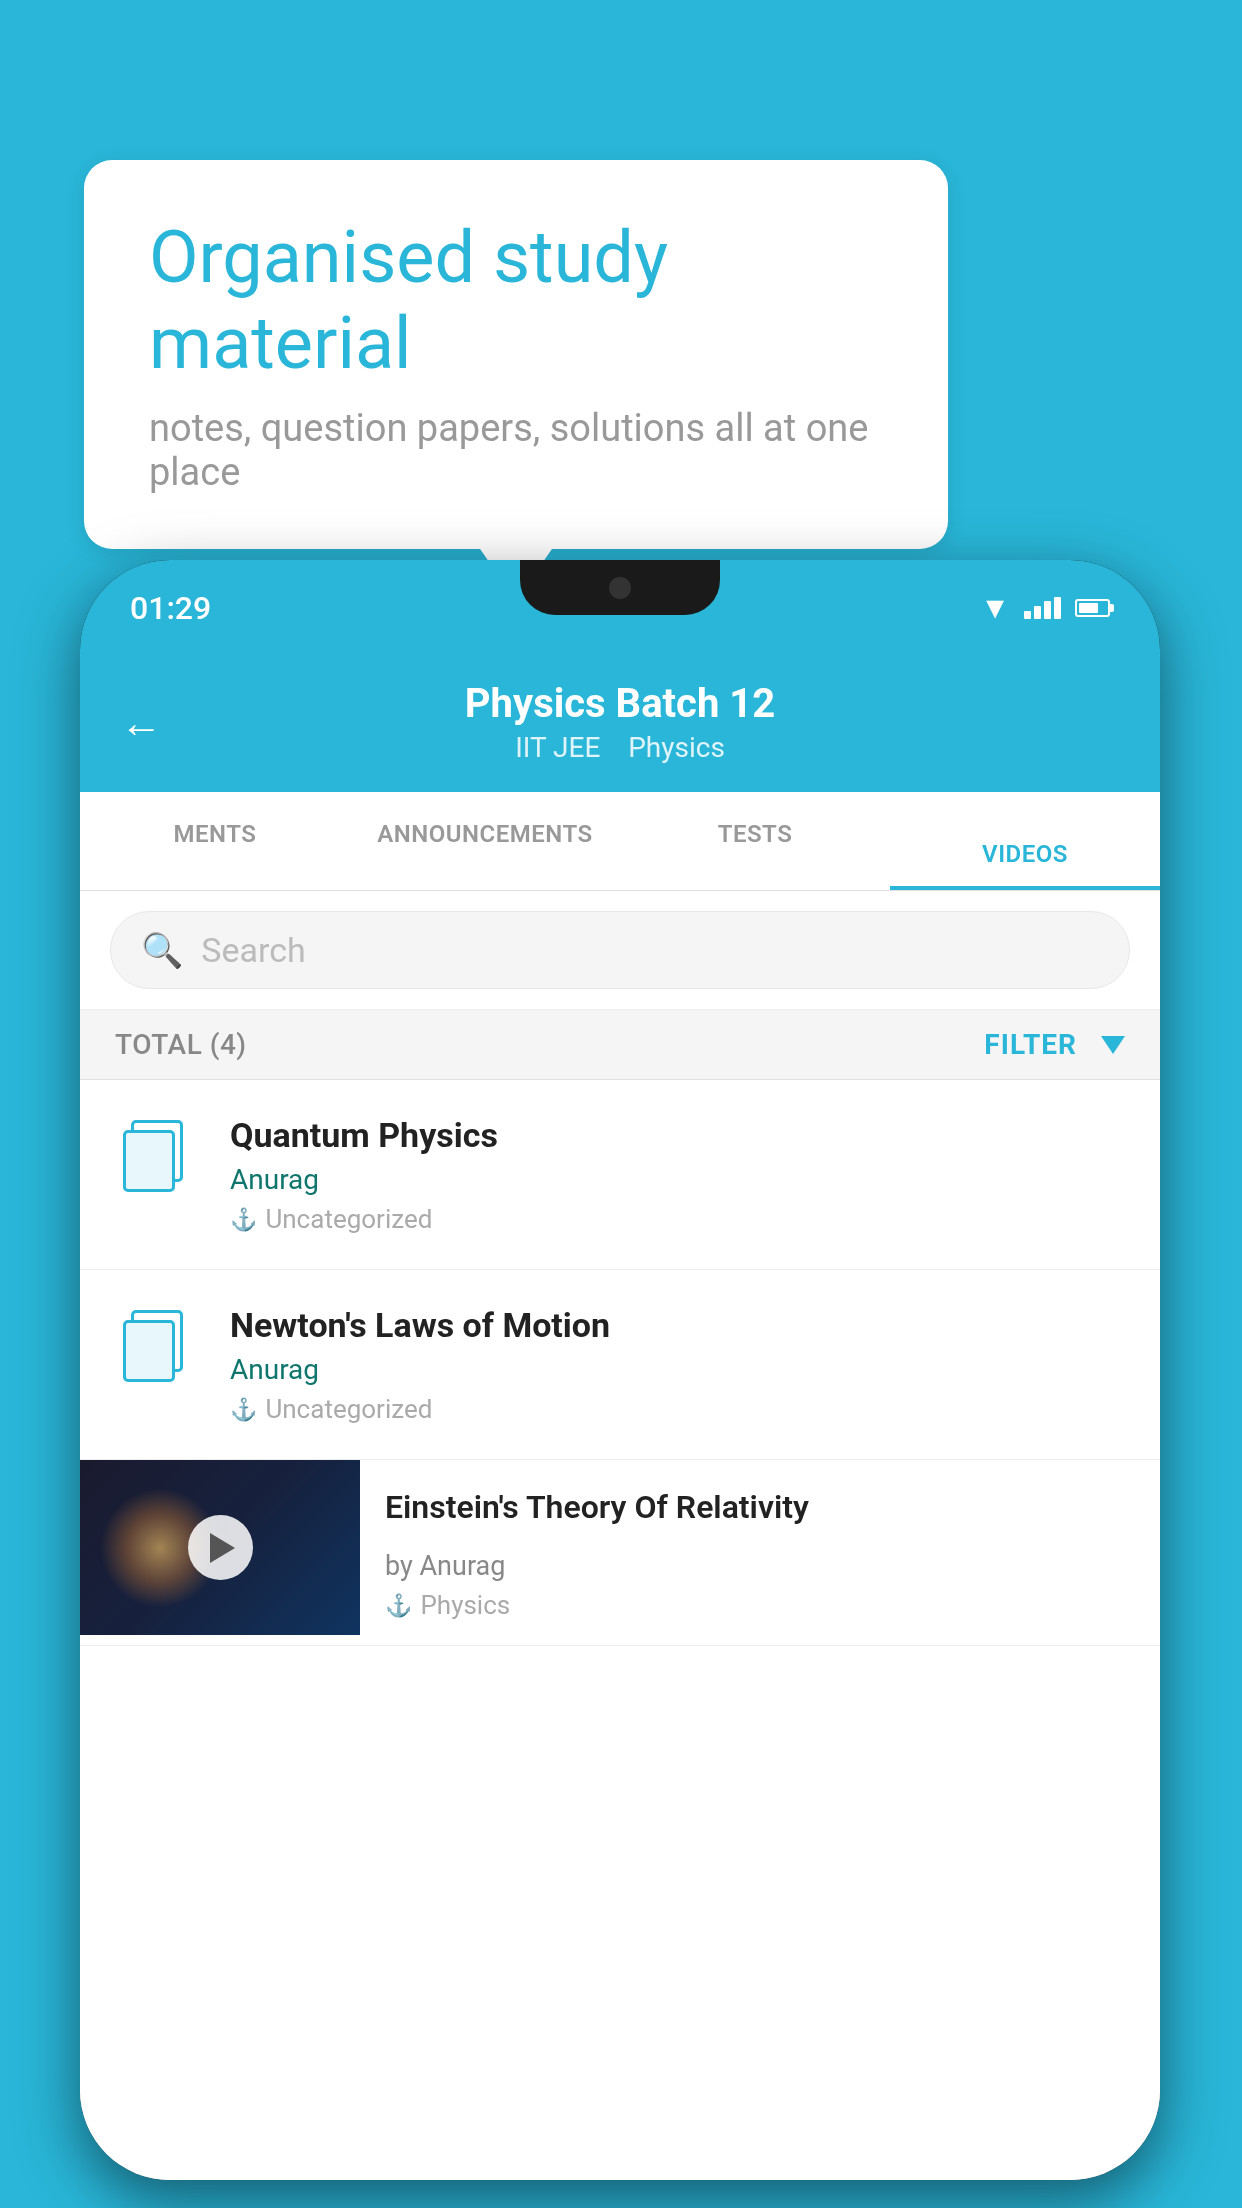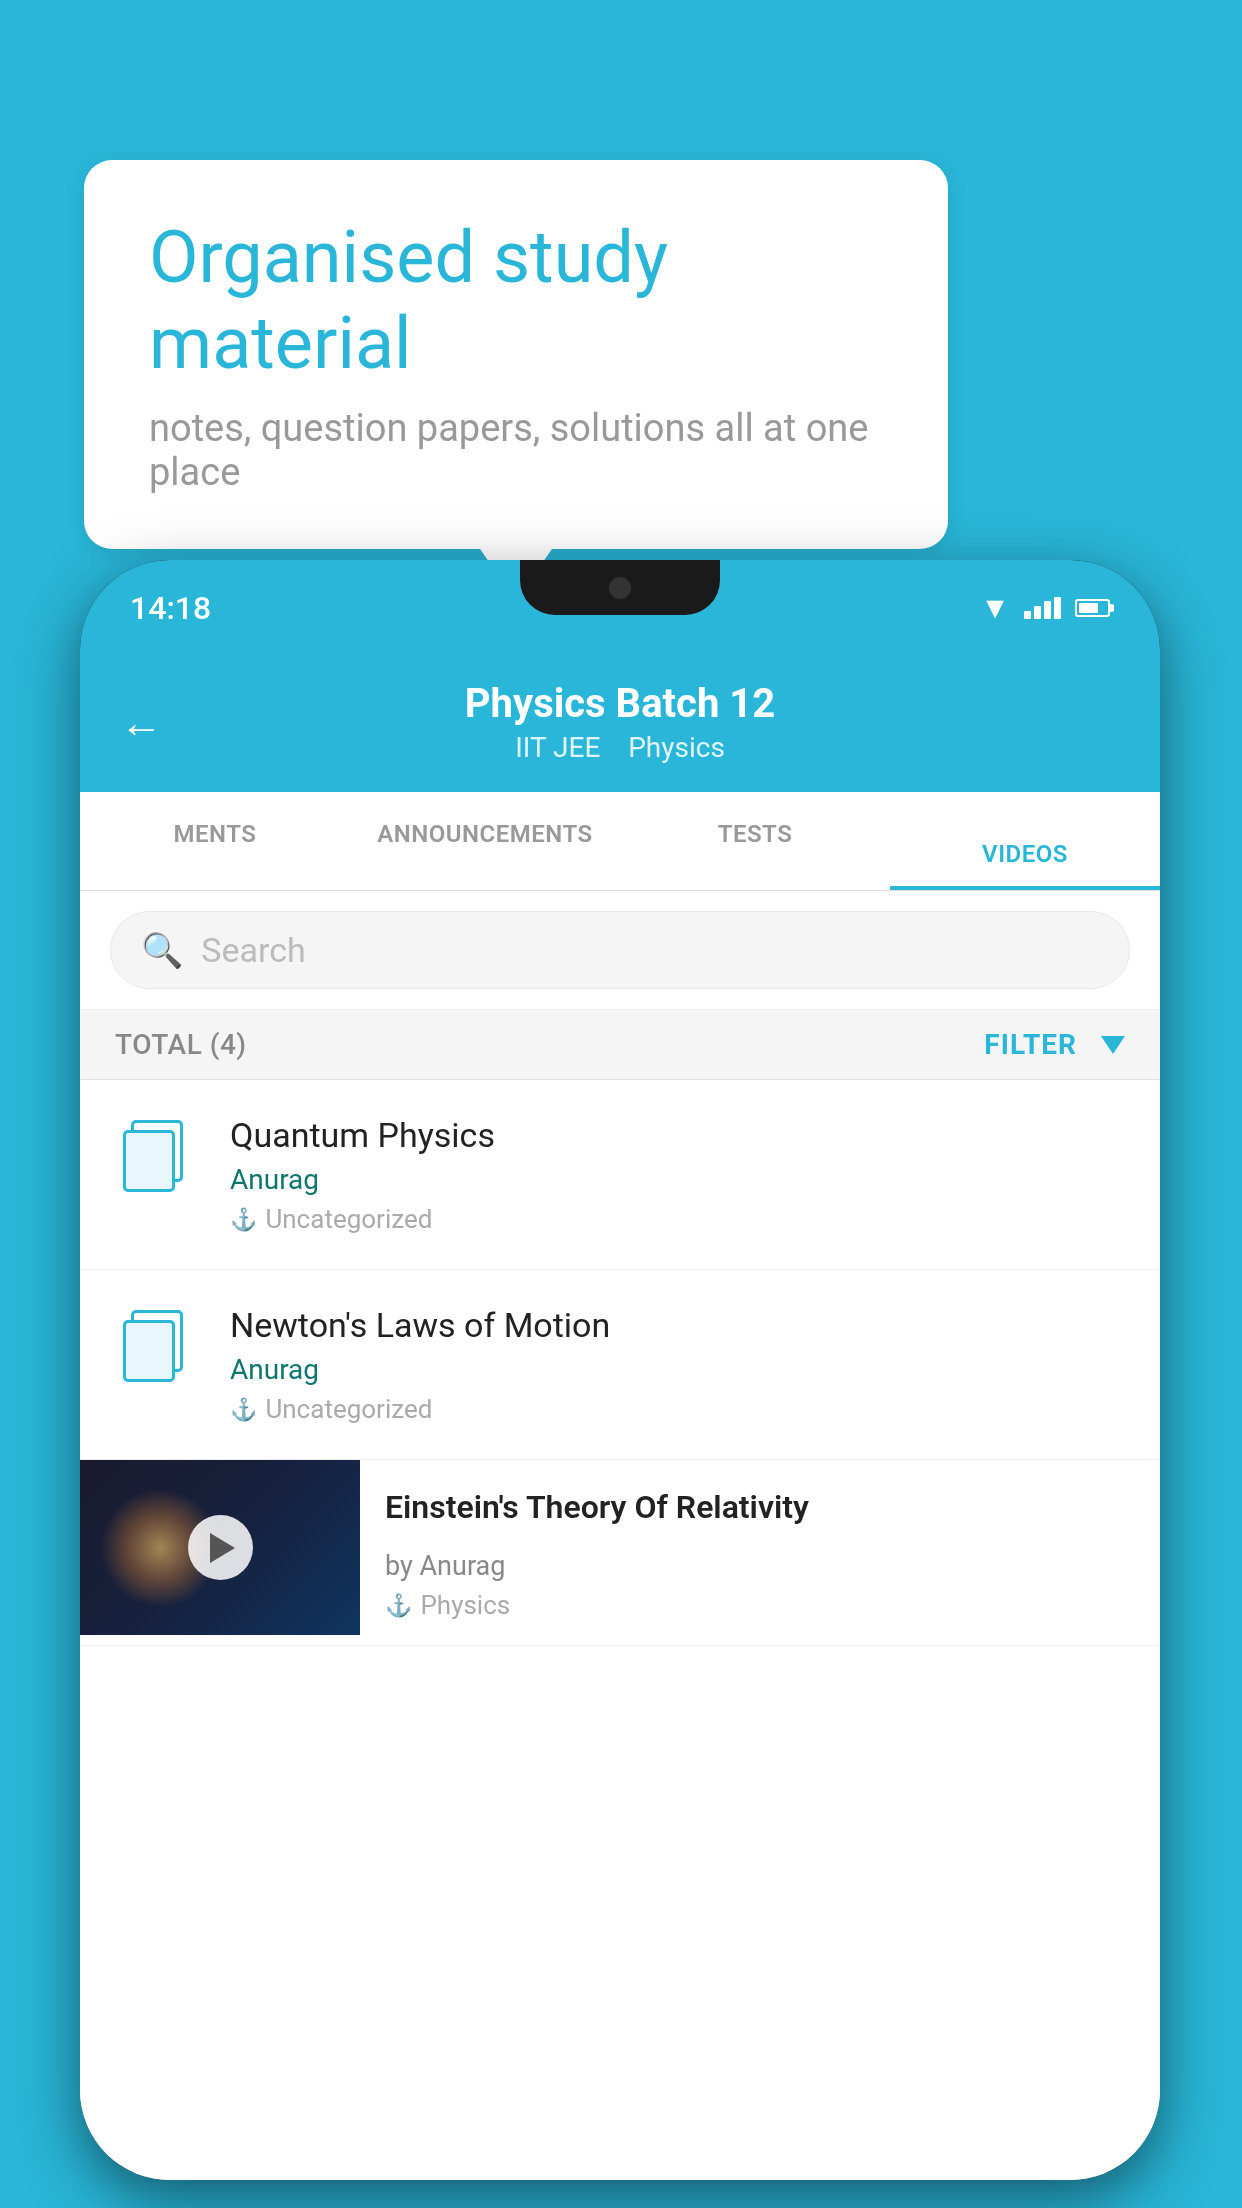--- a/index.html
+++ b/index.html
@@ -331,21 +331,21 @@
       left: 0;
       background: #e8f7fc;
     }
 
     .item-details {
       flex: 1;
     }
 
     .item-title {
       font-size: 34px;
-      font-weight: 400;
+      font-weight: 700;
       color: #222;
       margin-bottom: 8px;
     }
 
     .item-author {
       font-size: 28px;
       color: #0f766e;
       margin-bottom: 8px;
     }
 
@@ -456,21 +456,21 @@
 <body>
 
 <div class="speech-bubble">
   <div class="bubble-title">Organised study material</div>
   <div class="bubble-subtitle">notes, question papers, solutions all at one place</div>
 </div>
 
 <div class="phone-frame">
 
   <div class="phone-top-bar">
-    <span class="status-time">14:18</span>
+    <span class="status-time">01:29</span>
     <div class="notch">
       <div class="camera-dot"></div>
     </div>
     <div class="status-icons">
 
       <span style="color:white;font-size:30px;">▼</span>
 
       <div class="signal-bars">
         <div class="signal-bar" style="height:8px;"></div>
         <div class="signal-bar" style="height:13px;"></div>

